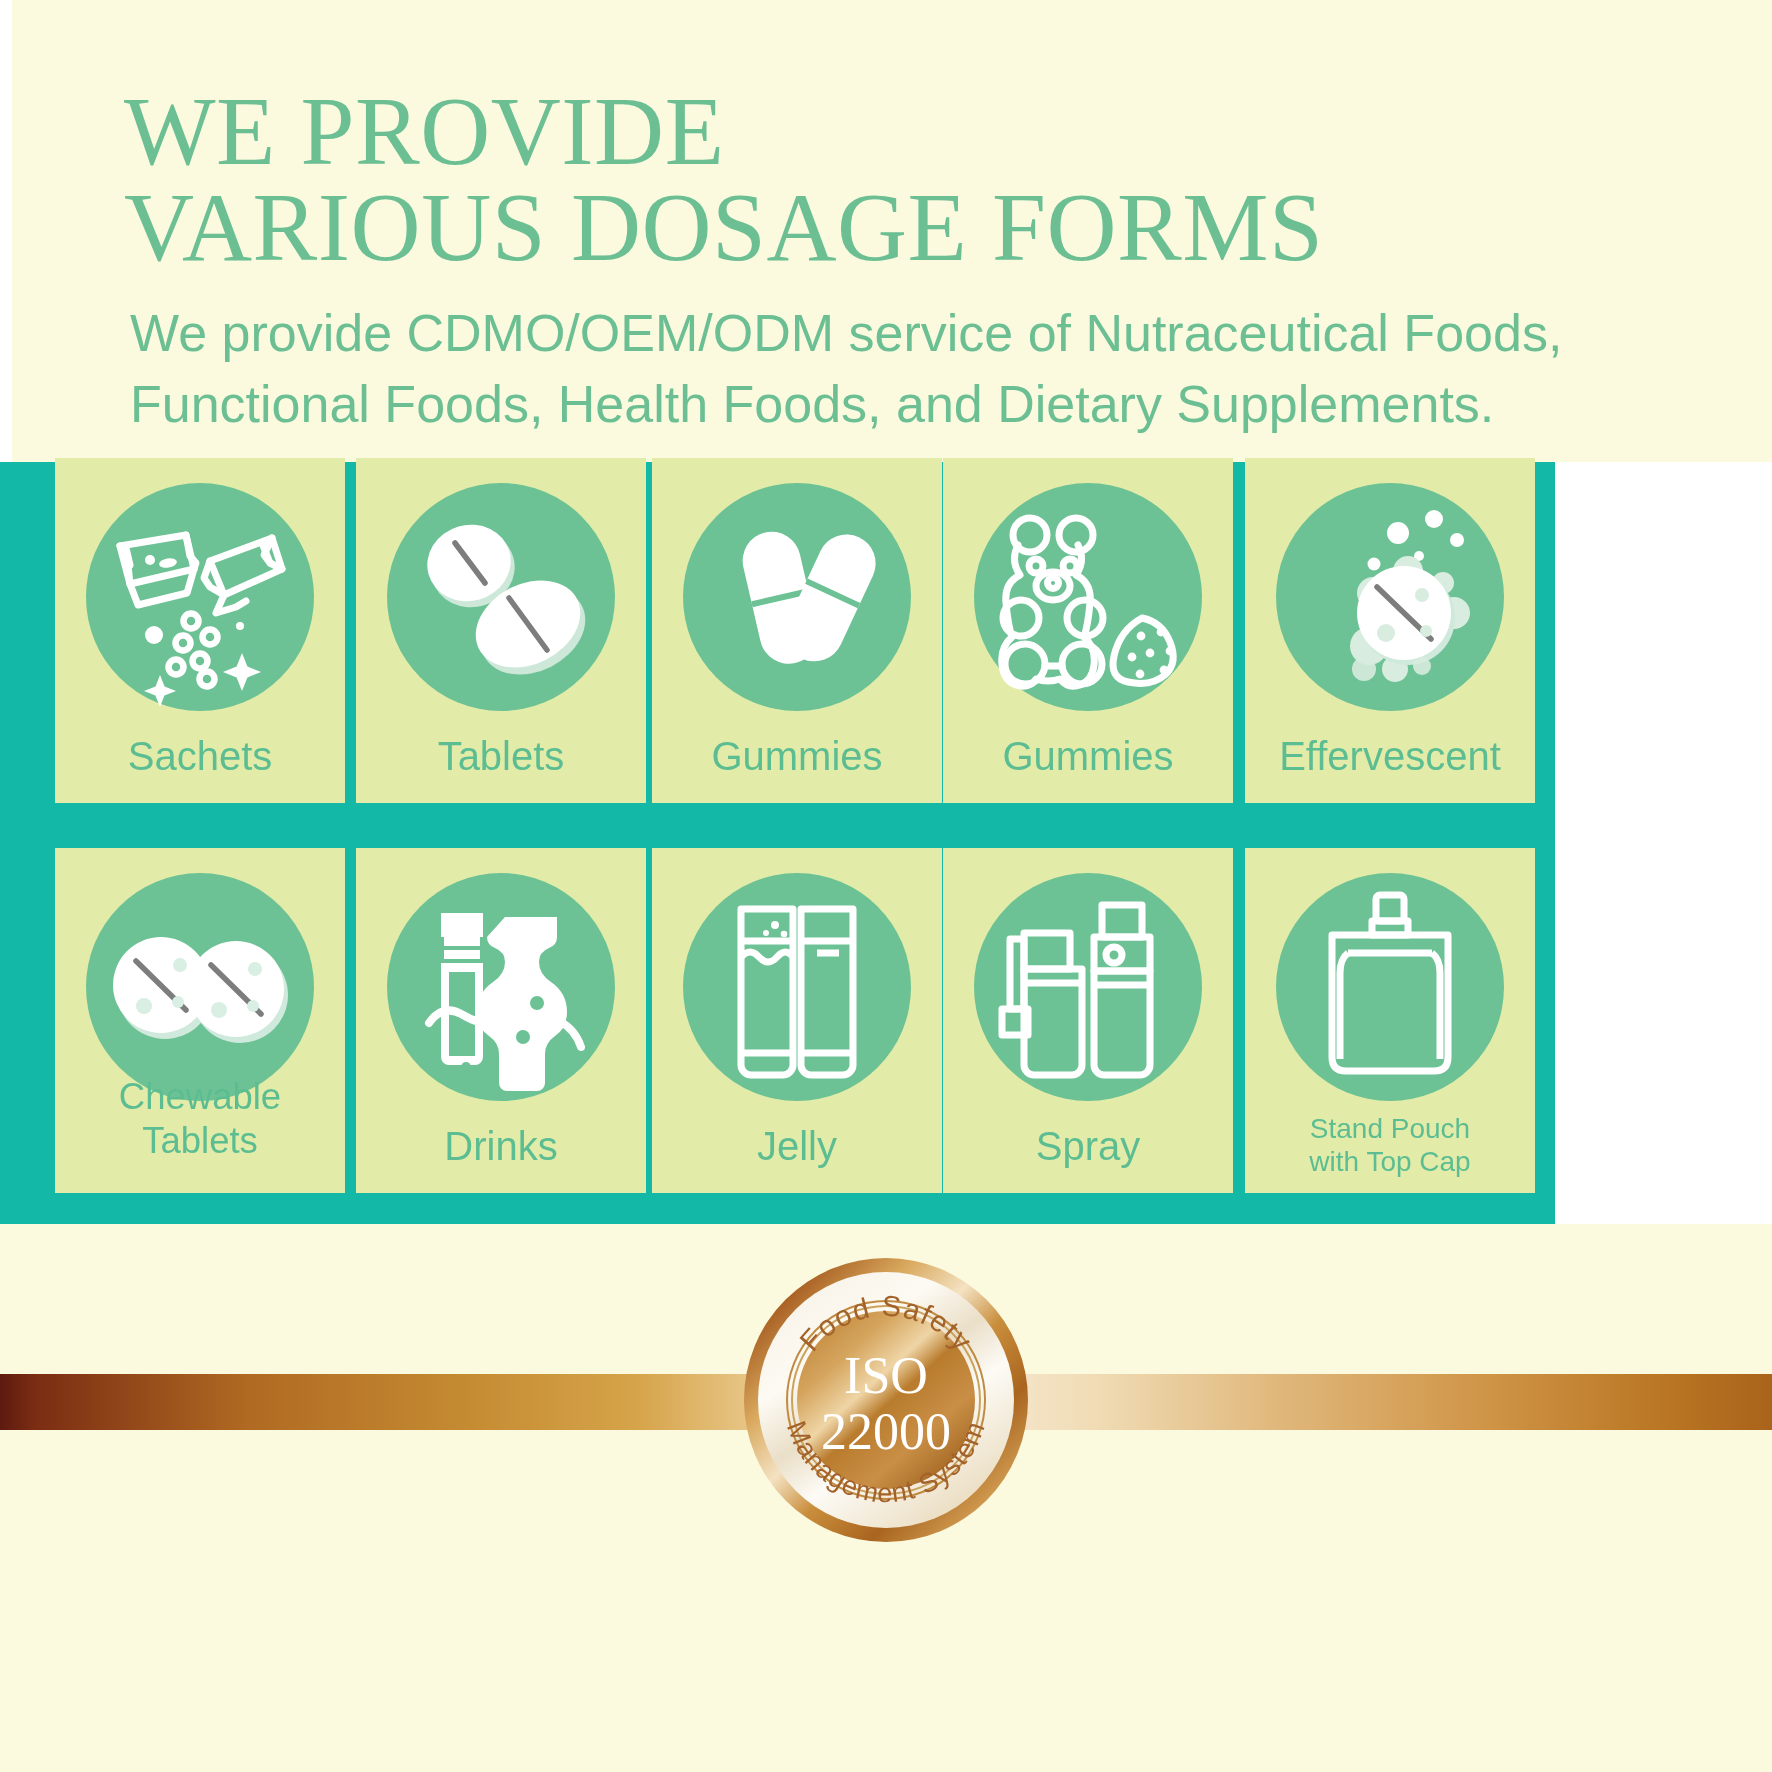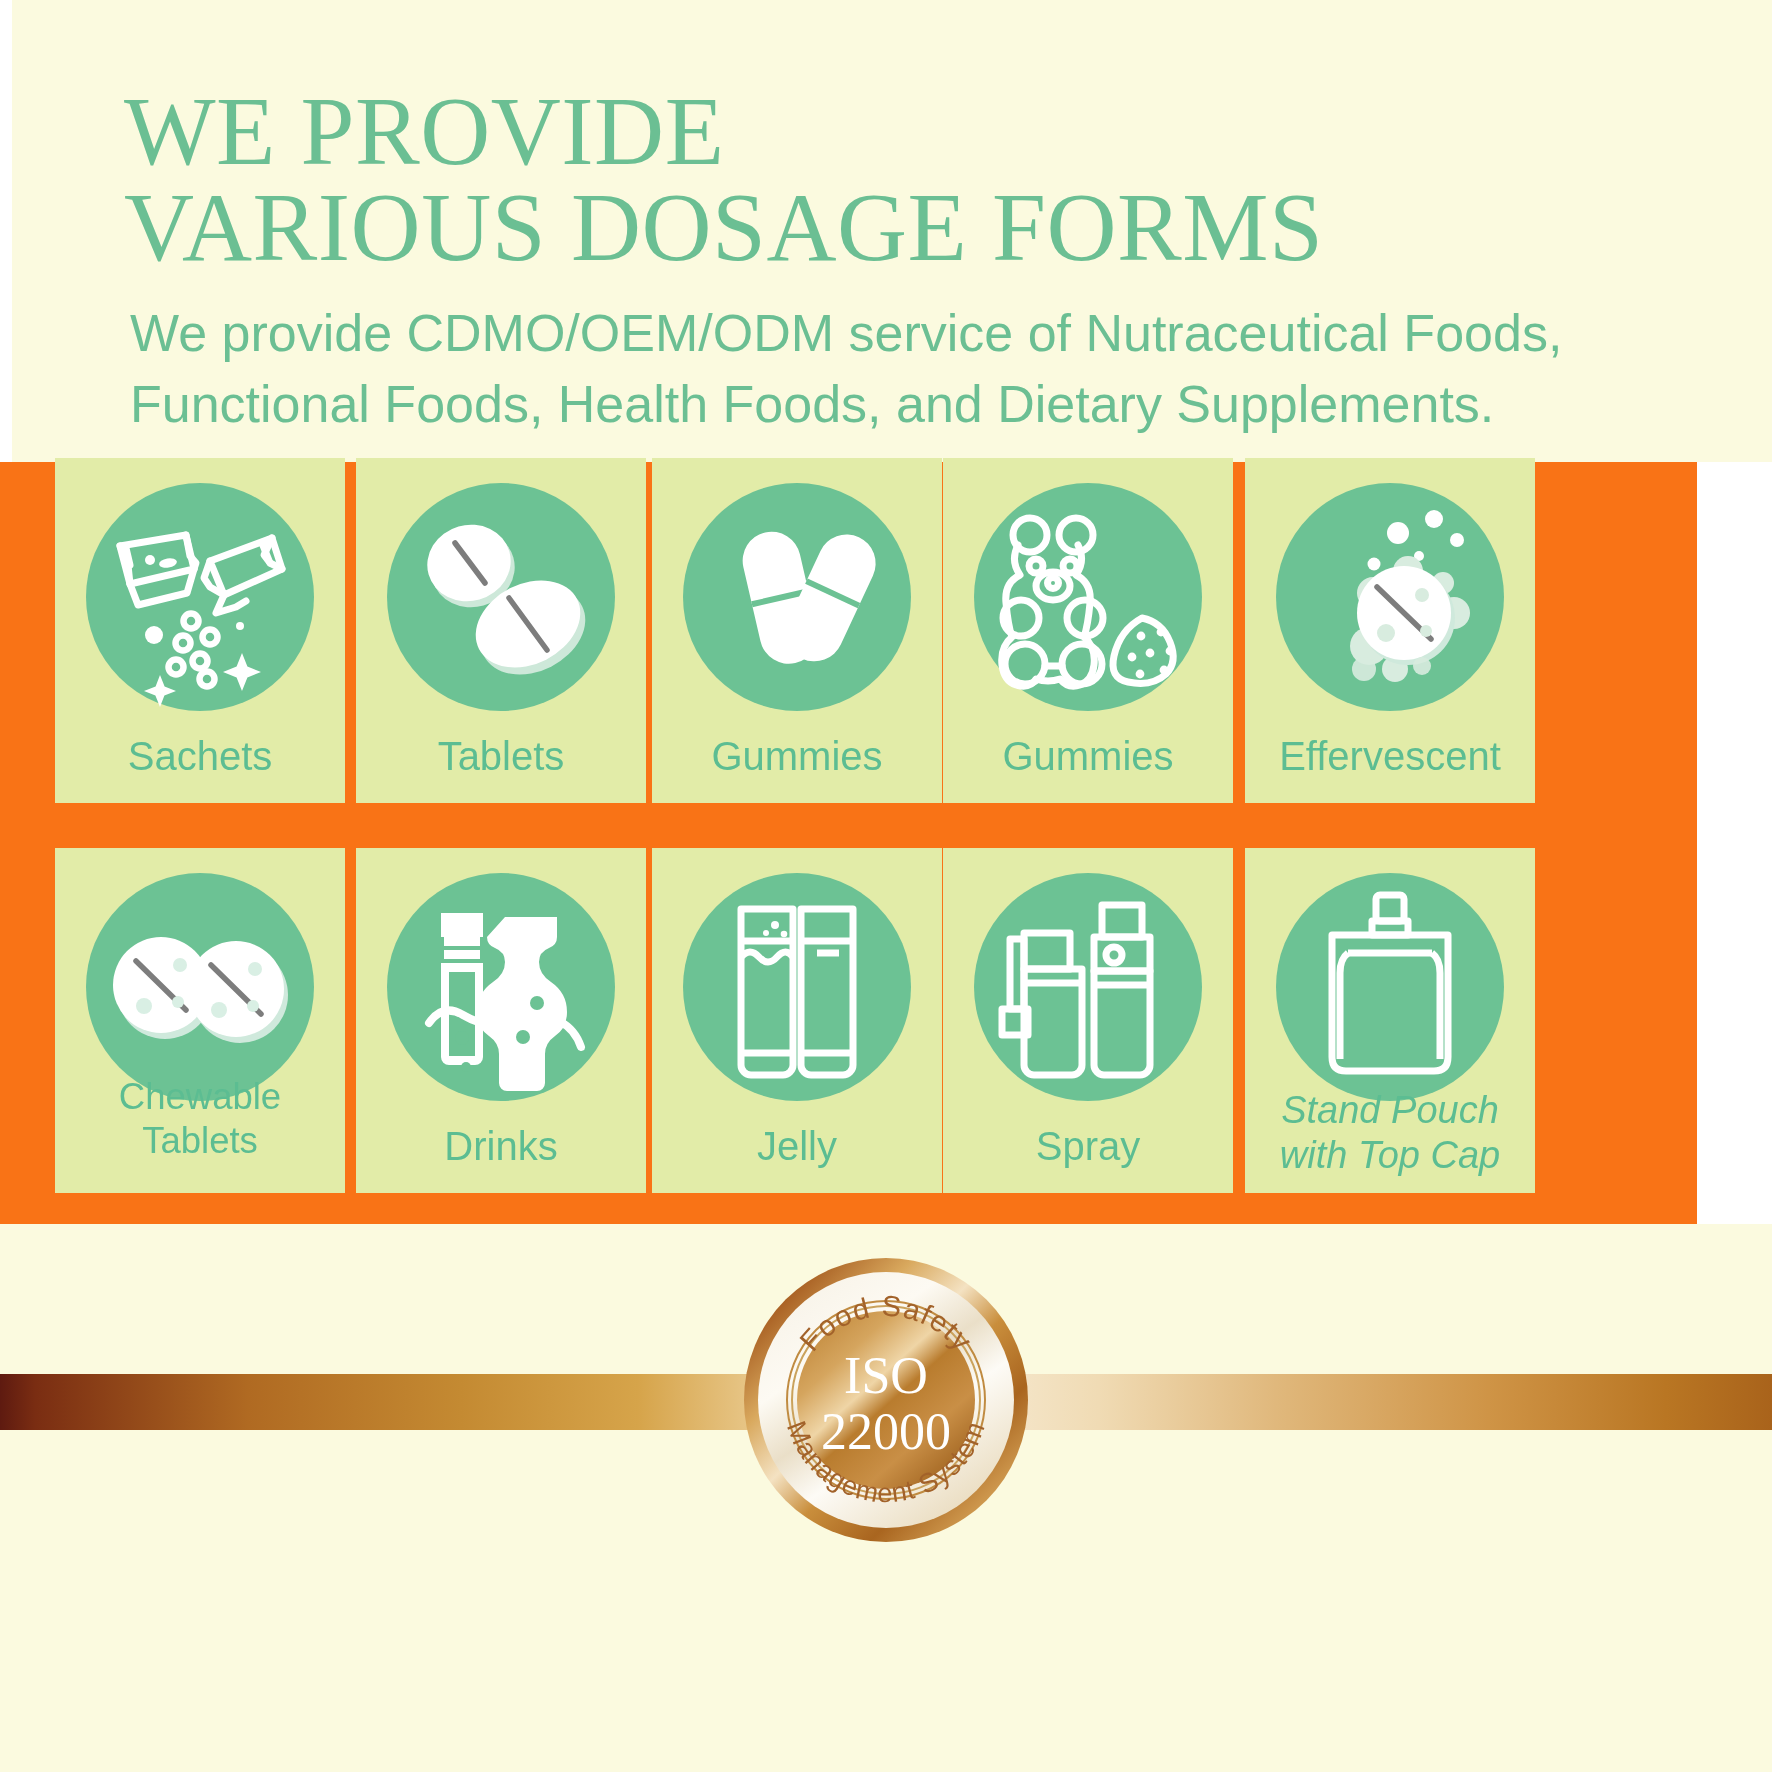--- a/index.html
+++ b/index.html
@@ -31,22 +31,22 @@
     position:absolute; left:118px; top:298px; width:1560px;
     font-size:52px;
     line-height:1.36;
     color:#6bbf93;
     font-weight:400;
   }
   .subtitle span { display:block; }
 
   
   .grid {
-    position:absolute; left:0; top:462px; width:1697px; height:762px;
-    background:#f97316;
+    position:absolute; left:0; top:462px; width:1555px; height:762px;
+    background:#14b8a6;
   }
   .row { position:absolute; left:55px; width:1672px; height:345px; }
   .row-1 { top:-4px; }
   .row-2 { top:386px; }
 
   .card {
     position:absolute;
     top:0;
     width:290px; height:345px;
     background:#e2eca8;
@@ -69,21 +69,21 @@
   .card-label {
     position:absolute; left:0; right:0; bottom:24px;
     text-align:center;
     color:#5cbd92;
     font-size:40px;
     line-height:1.12;
     font-weight:400;
     padding:0 4px;
   }
   .card-label.two-line { bottom:30px; font-size:36.5px; line-height:1.2; }
-  .card-label.small { font-size:38px; line-height:1.2; bottom:14px;font-style:italic; }
+  .card-label.small { font-size:28px; line-height:1.2; bottom:14px; }
 
   
   .footer {
     position:absolute; left:0; top:1224px; width:1772px; height:548px;
     background:#fbfadf;
   }
   .gold-band {
     position:absolute; left:0; top:150px; width:1772px; height:56px;
     background:linear-gradient(90deg,
       #5e1a10 0%,

